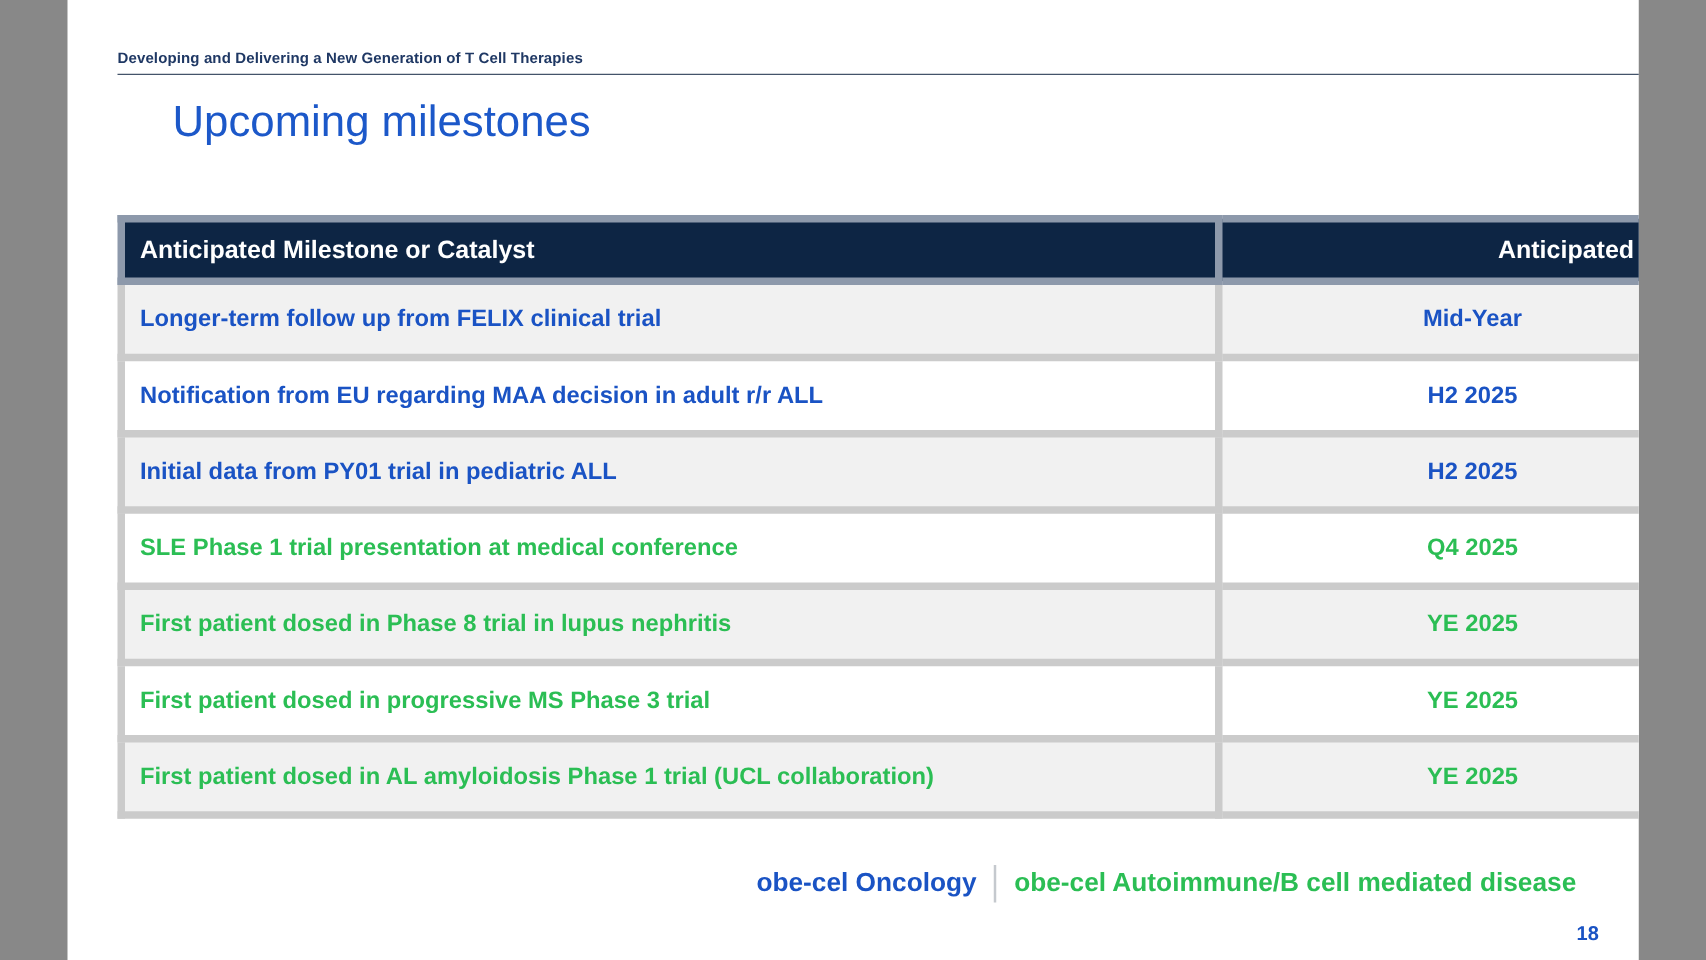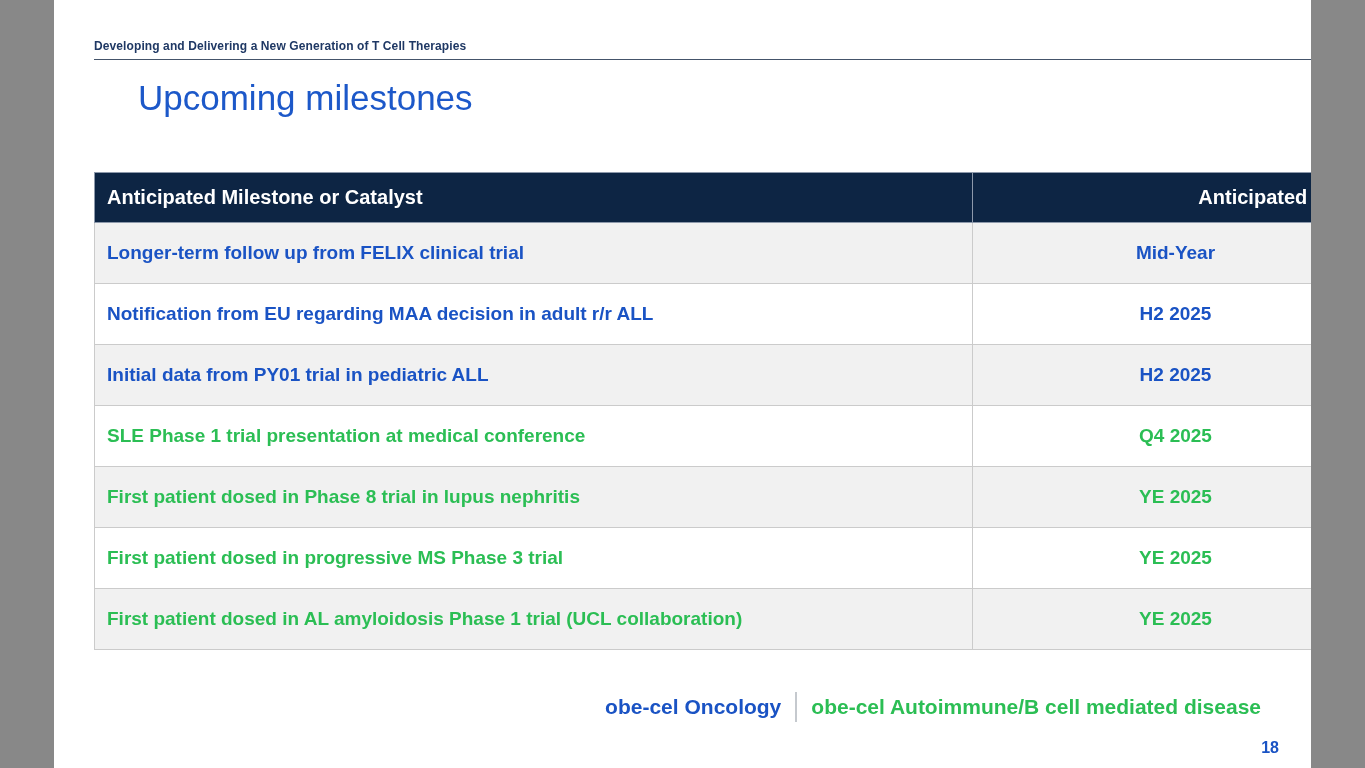--- a/index.html
+++ b/index.html
@@ -38,21 +38,21 @@
   }
   table.milestones{
     position:absolute;left:40px;top:172px;
     width:1284px;
     border-collapse:collapse;
     table-layout:fixed;
   }
   table.milestones col.c1{width:878px;}
   table.milestones col.c2{width:406px;}
   table.milestones th, table.milestones td{
-    border:1px solid #d946ef;
+    border:6px solid #d946ef;
     font-weight:700;
   }
   table.milestones thead th{
     background:var(--navy);
     color:#ffffff;
     height:50px;
     font-size:20px;
     border-color:#8D99AB;
   }
   table.milestones thead th:first-child{

